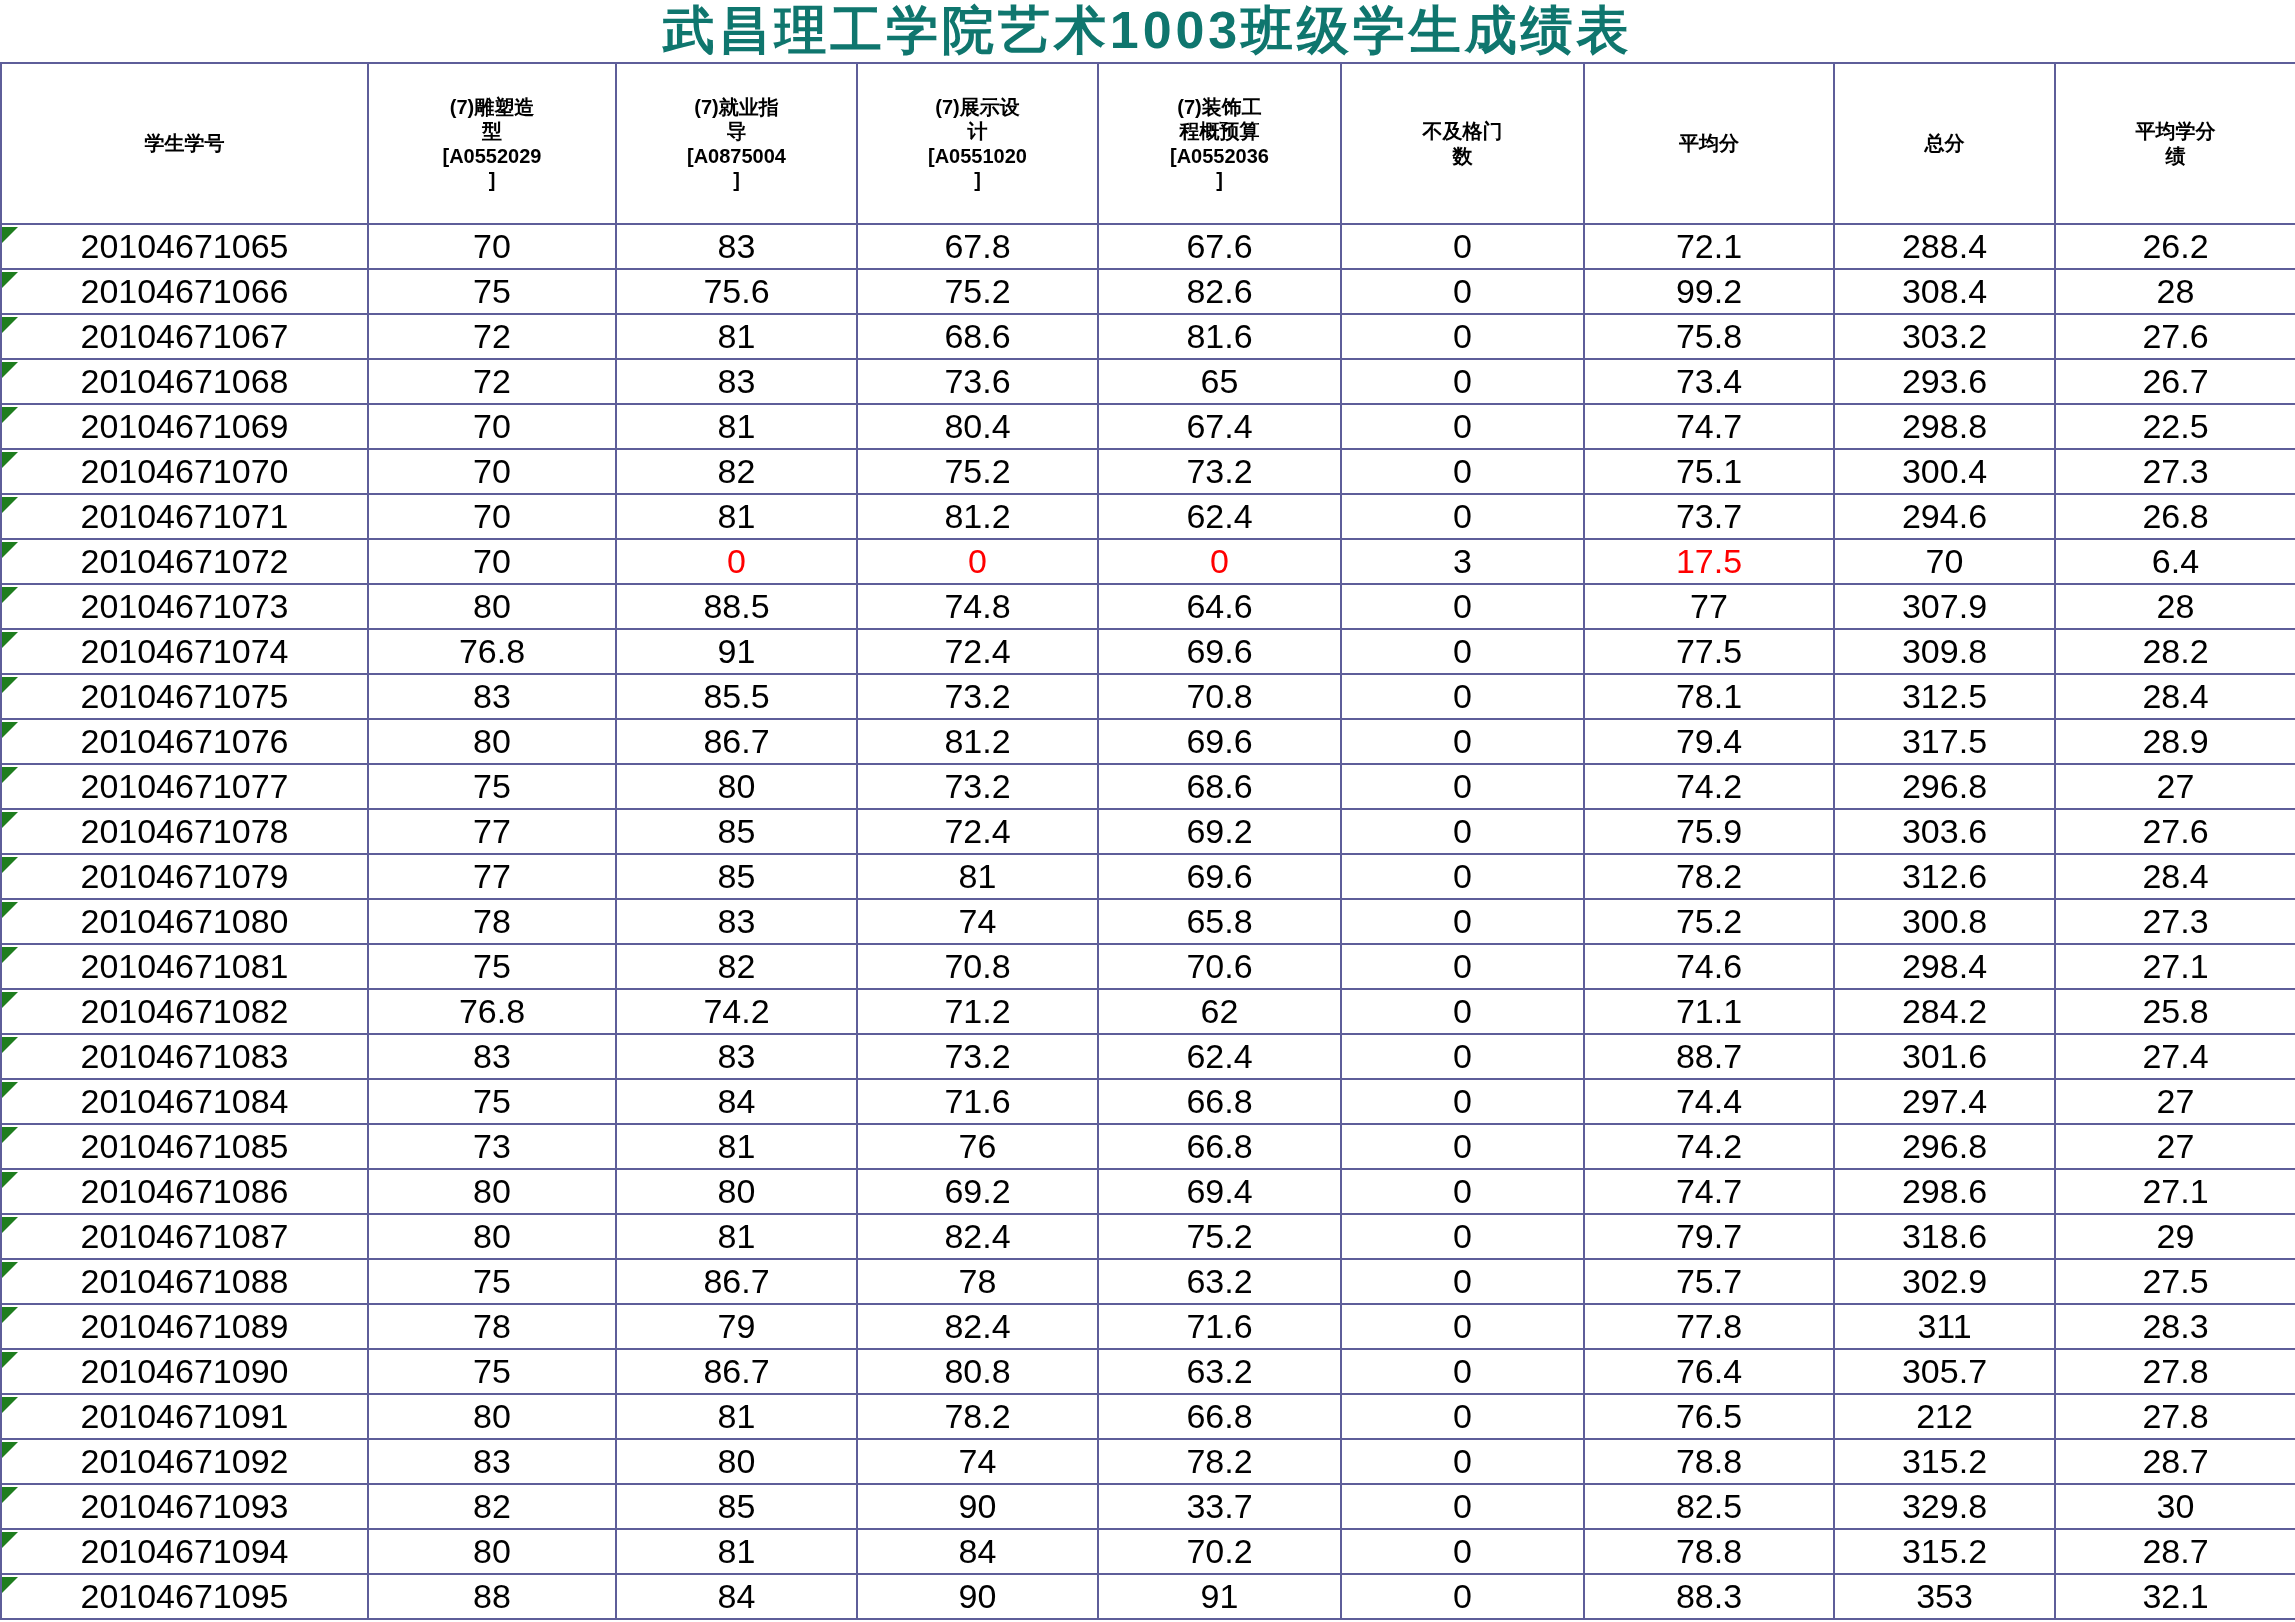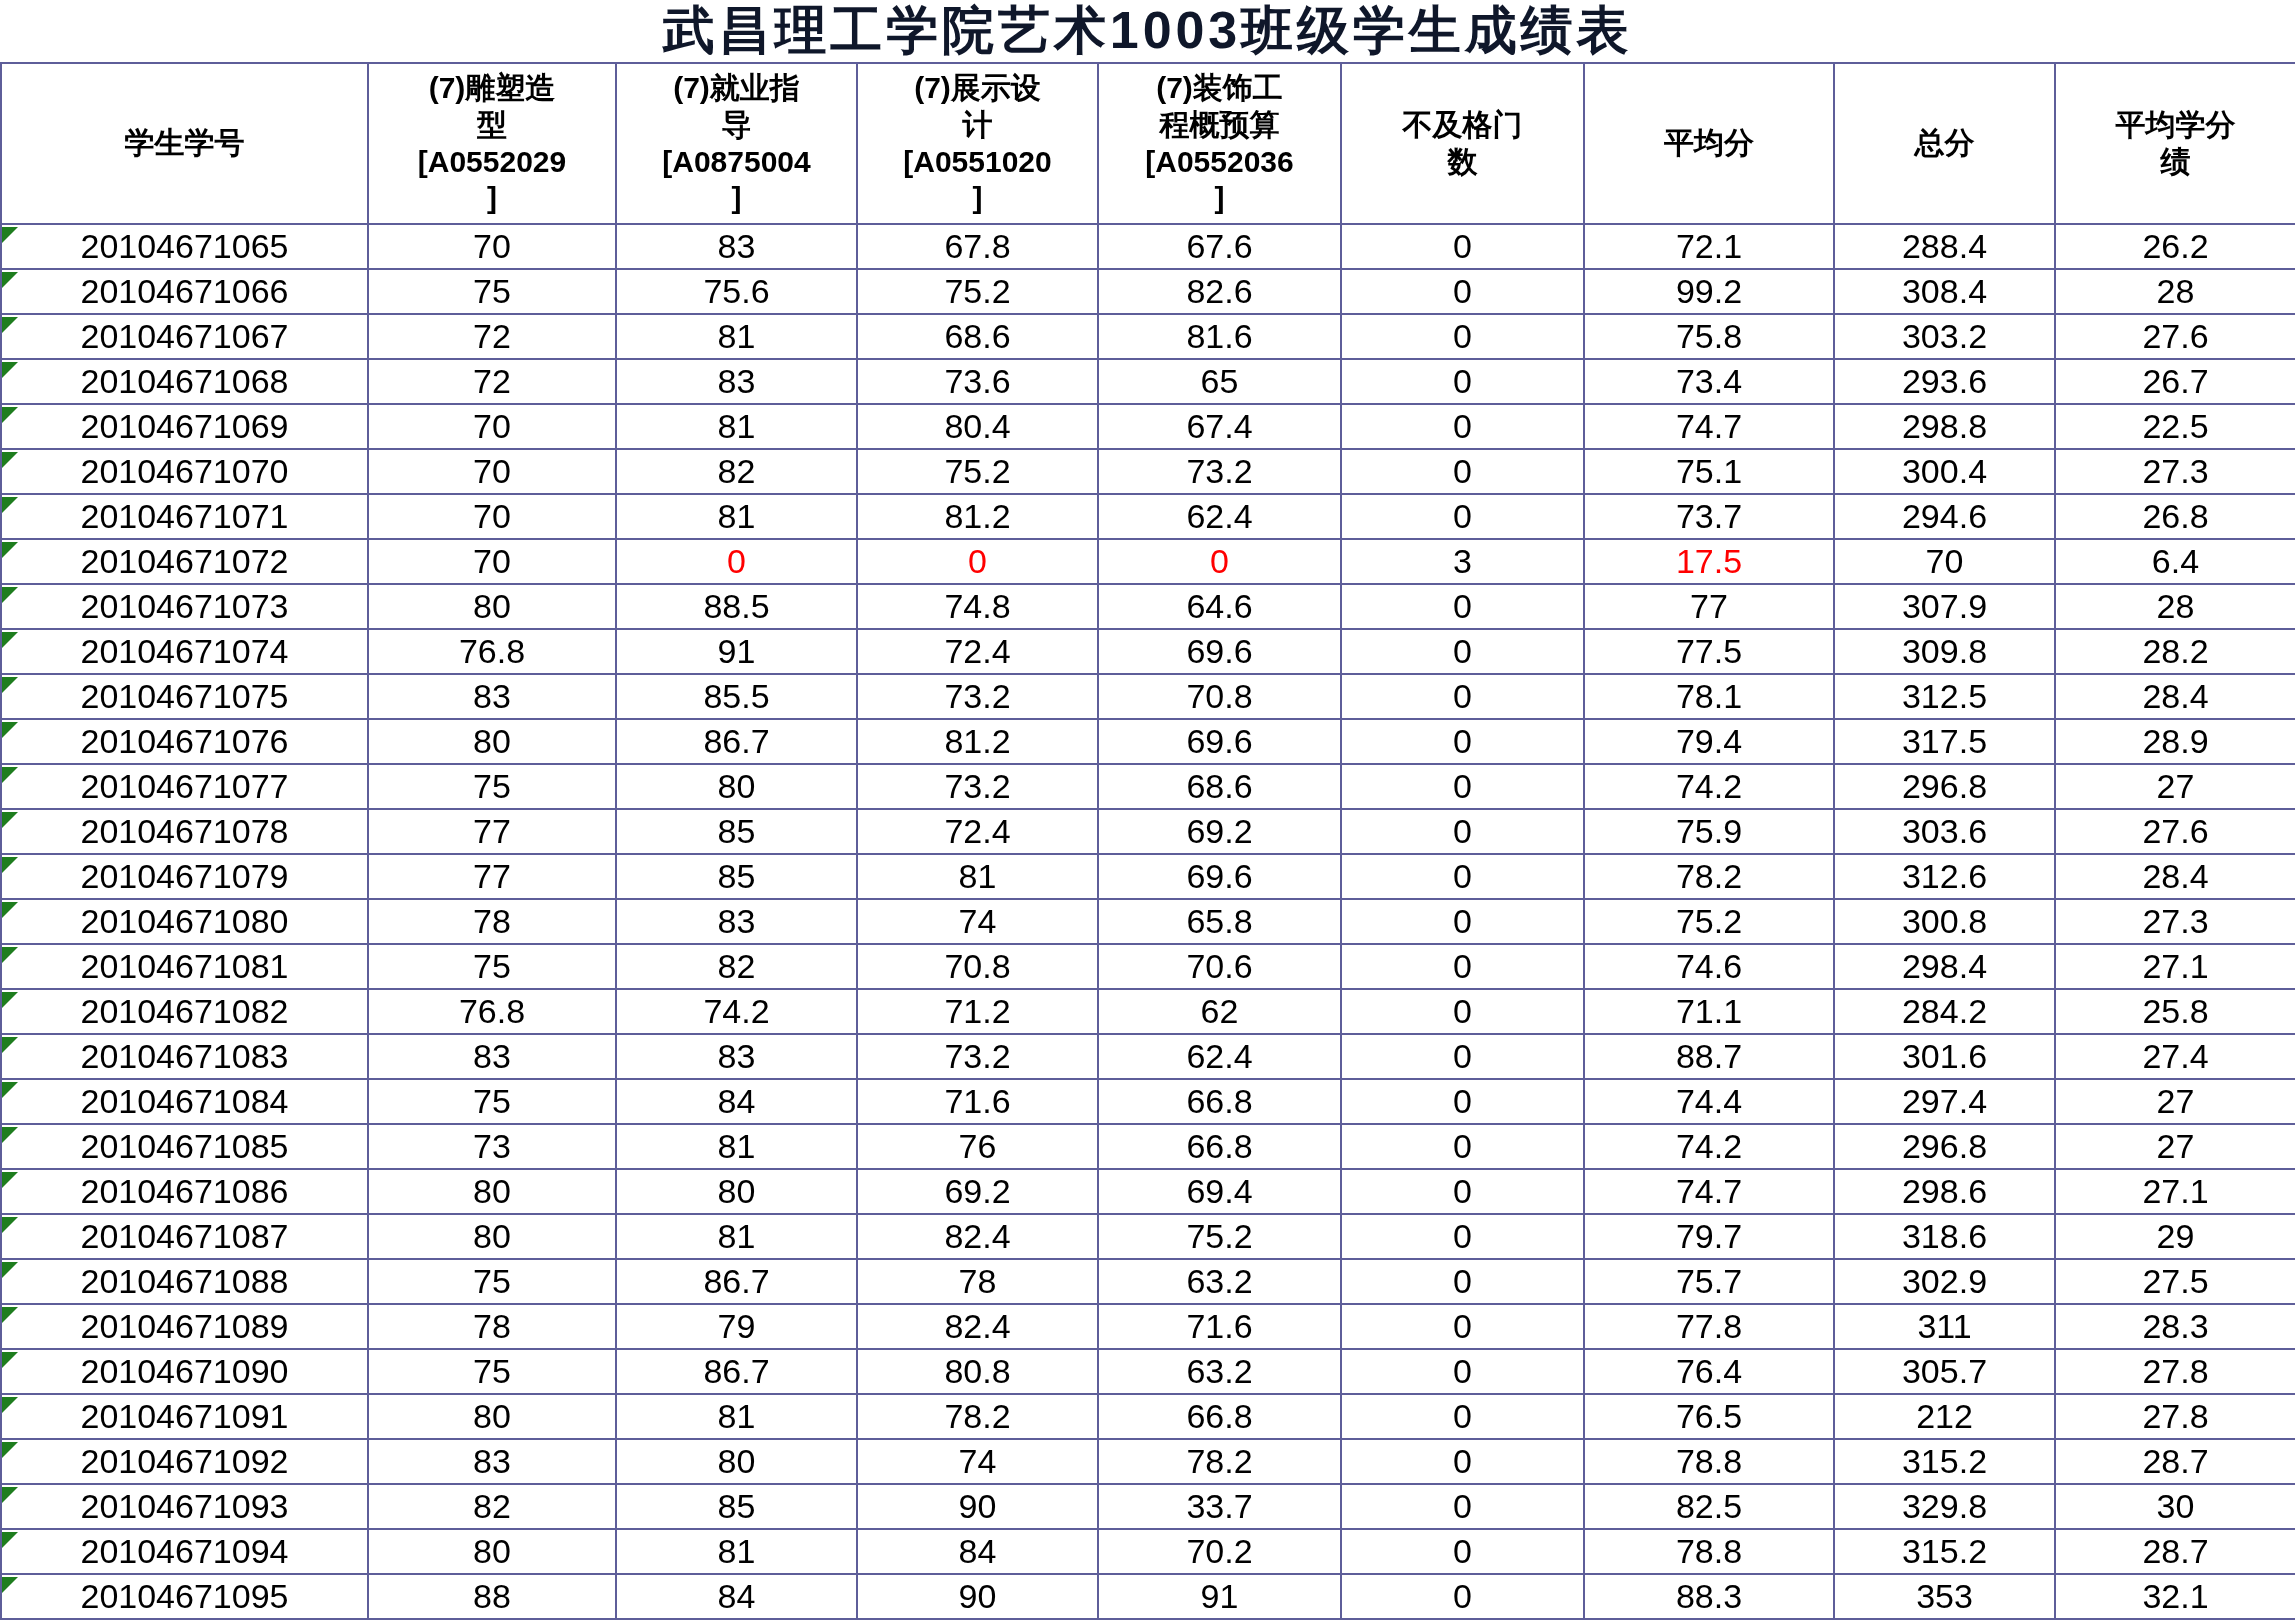--- a/index.html
+++ b/index.html
@@ -6,34 +6,34 @@
   html,body { background:#ffffff; }
   body {
     width:2295px; height:1623px; overflow:hidden;
     font-family:"Liberation Sans", sans-serif;
     -webkit-font-smoothing:none;
   }
   .page { width:2295px; height:1623px; background:#ffffff; }
   .title {
     height:62px;
     display:flex; align-items:center; justify-content:center;
-    font-size:52px; font-weight:bold; letter-spacing:3.9px; color:#0f172a;
+    font-size:52px; font-weight:bold; letter-spacing:3.9px; color:#0f766e;
     white-space:nowrap;
   }
   table.grade {
     width:2295px; table-layout:fixed; border-collapse:collapse;
   }
   .grade th, .grade td {
     border:2px solid #5e5e99;
     text-align:center; vertical-align:middle;
     color:#000000; overflow:hidden; padding:0;
   }
   .grade th {
     height:161px;
-    font-size:30px; font-weight:bold;
+    font-size:20px; font-weight:bold;
     white-space:pre-line; line-height:1.22;border-radius:27px;
   }
   .grade td {
     height:45px;
     font-size:34px; font-weight:normal;
     position:relative;
   }
   .grade td.red { color:#ff0000; }
   .tri {
     position:absolute; top:2px; left:0;

